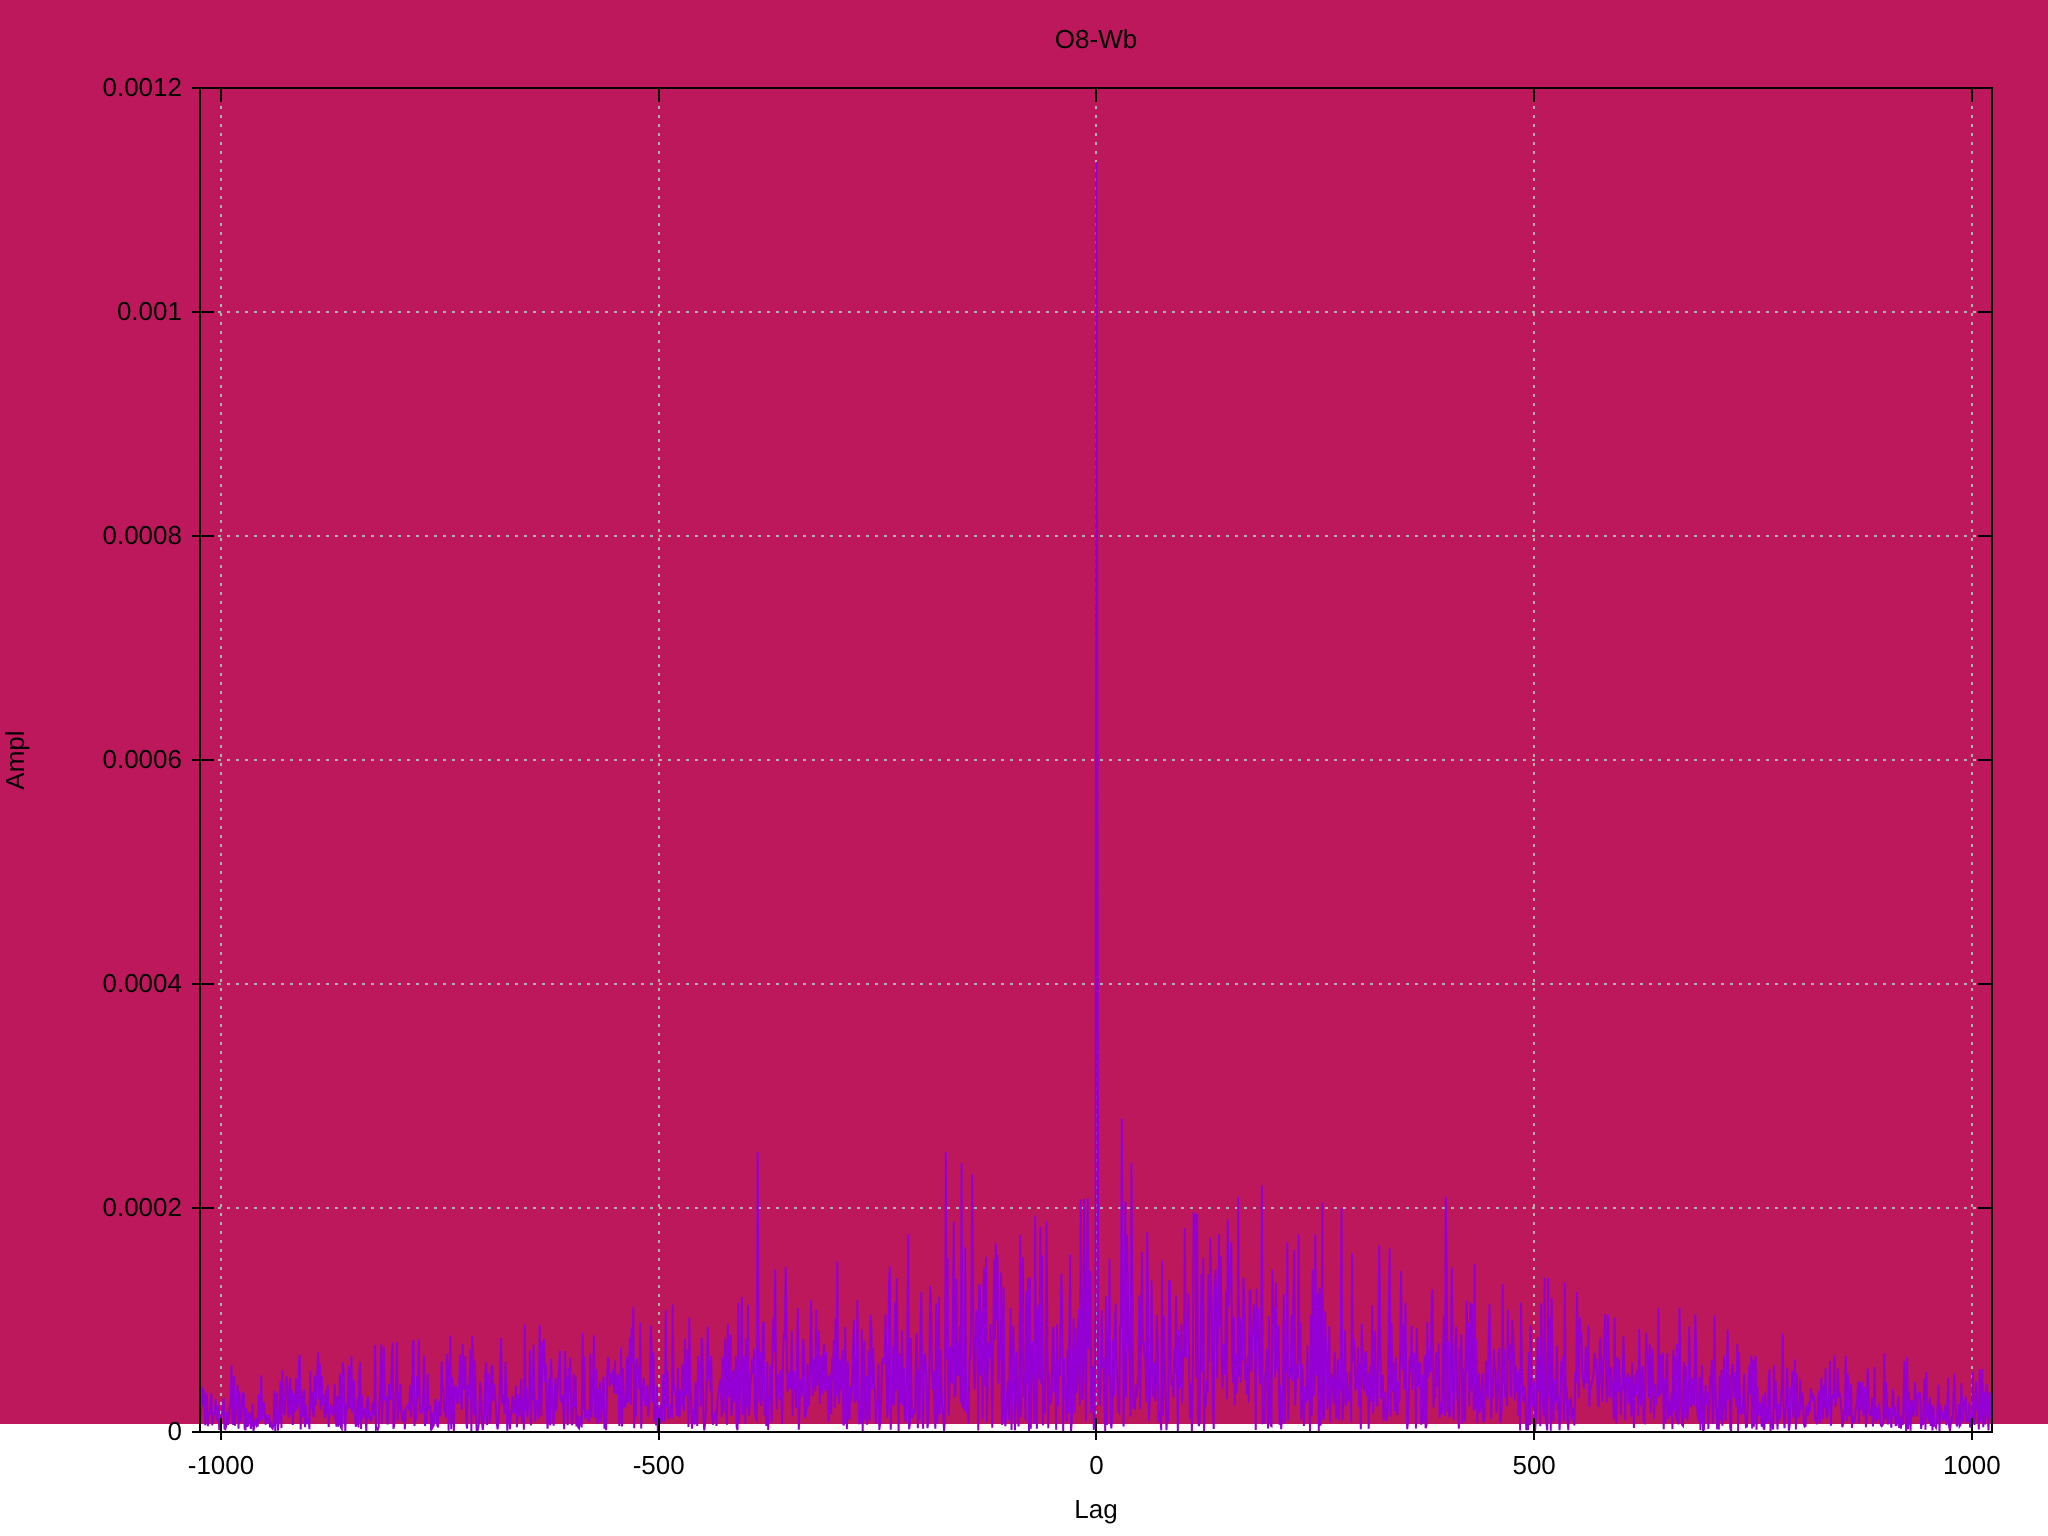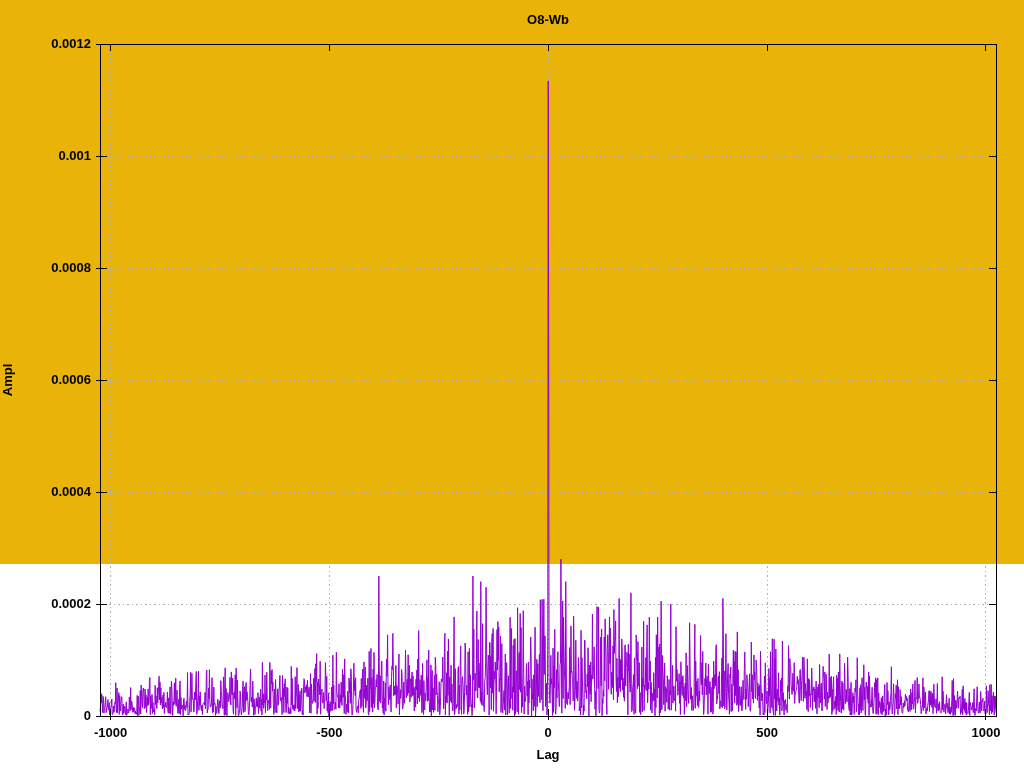--- a/index.html
+++ b/index.html
@@ -1,17 +1,17 @@
 <!DOCTYPE html>
 <html><head>
 <meta charset="utf-8">
 <style>
   html,body{margin:0;padding:0;background:#ffffff;width:1024px;height:768px;overflow:hidden;}
-  .figure{position:relative;width:1024px;height:564px;background:#eab308;
-          font-family:"Liberation Sans", sans-serif;font-weight:bold;}
+  .figure{position:relative;width:1024px;height:712px;background:#be185d;
+          font-family:"Liberation Sans", sans-serif;}
   svg{display:block;}
   text{fill:#000000;font-family:"Liberation Sans", sans-serif;font-size:13px;}
   .title-text{font-size:13px;}
   .axis-label{font-size:13px;}
   .tick-label{font-size:13px;}
 </style>
 </head>
 <body>
 
 <div class="figure">

